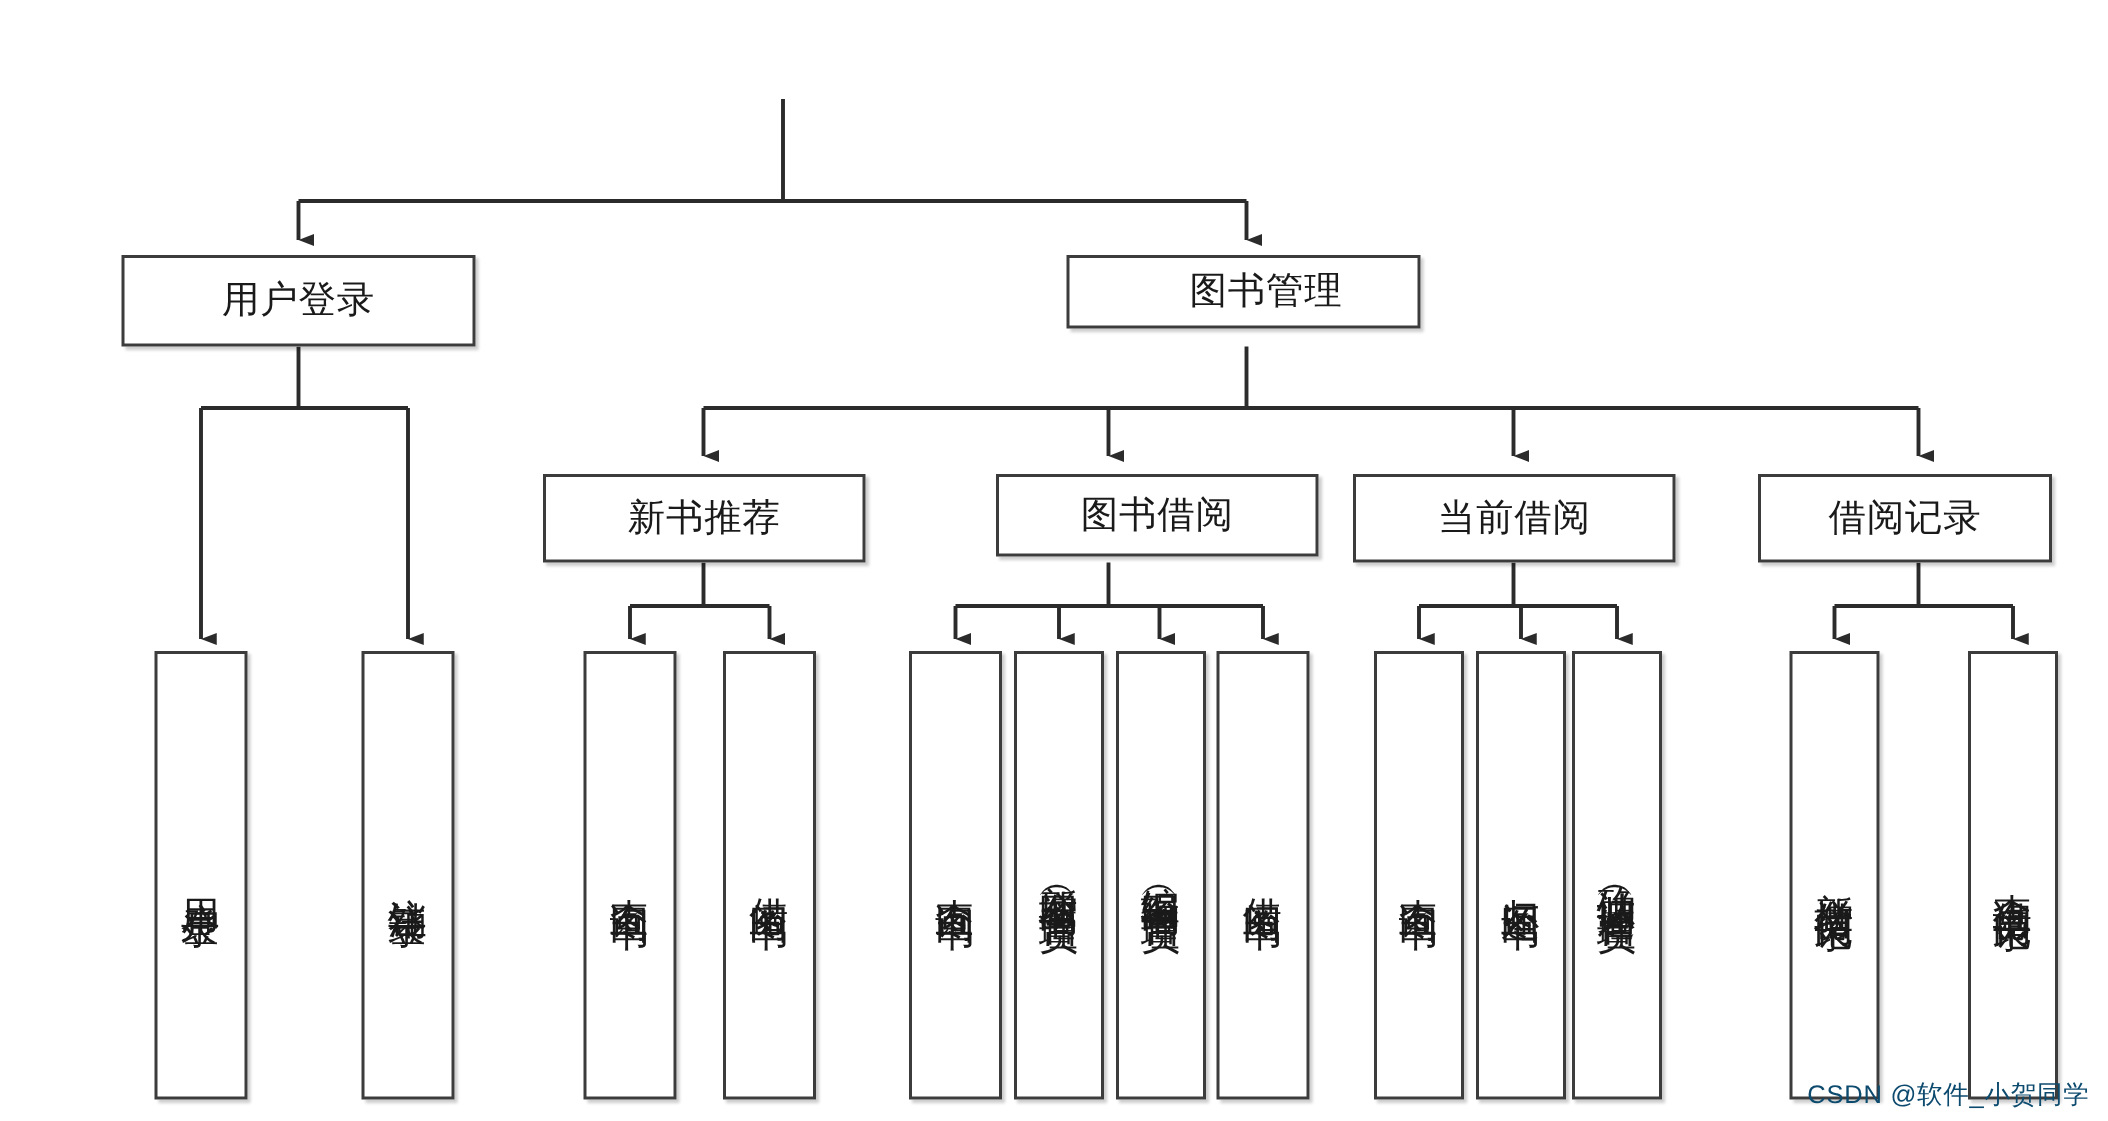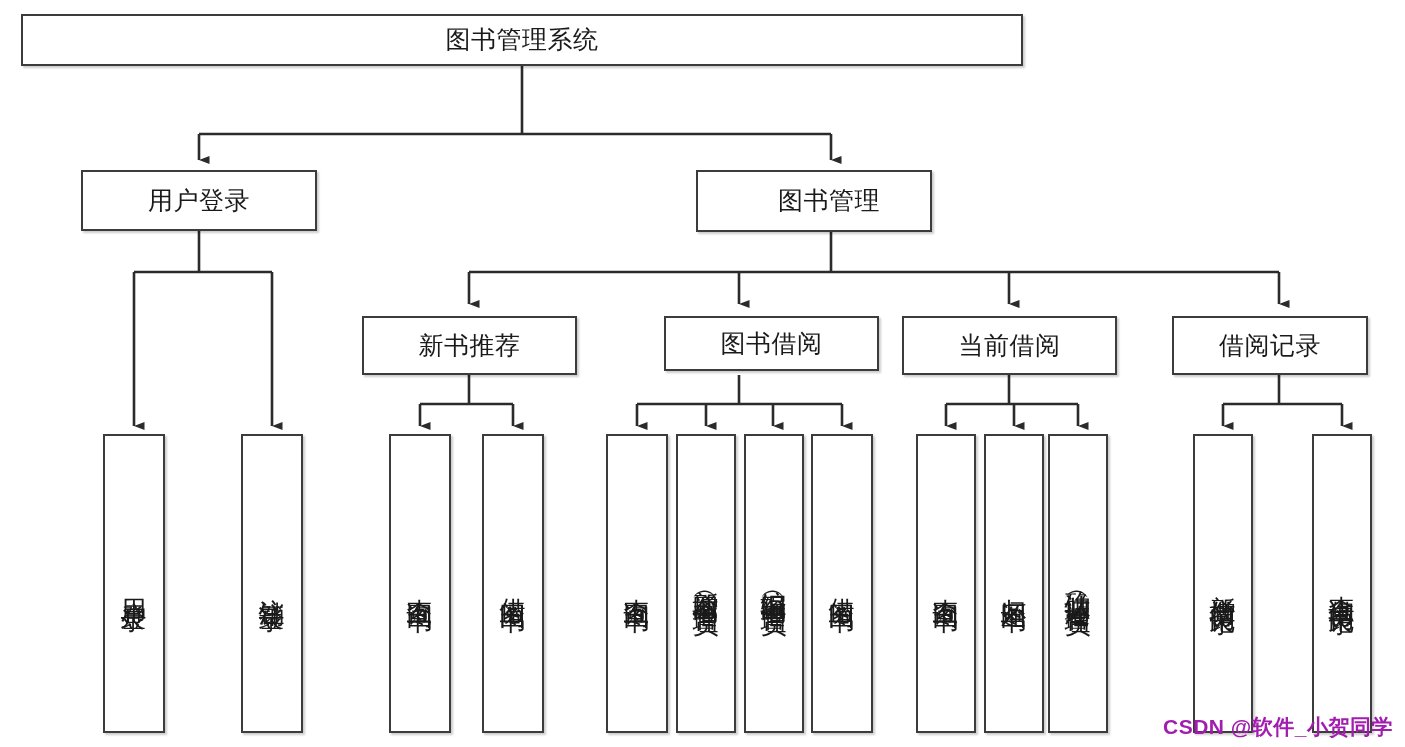--- a/index.html
+++ b/index.html
@@ -53,25 +53,24 @@
     text-orientation: upright;
     font-size: 26px;
     letter-spacing: 3px;
     line-height: 1.0;
     white-space: nowrap;
   }
   #watermark {
     position: absolute;
     right: 12px;
     bottom: 6px;
-    font-size: 21px;
-    color: #a21caf;
+    font-size: 17px;
+    color: #0c4a6e;
     letter-spacing: 0.5px;
     white-space: nowrap;
-    font-weight: bold;
   }
 </style>
 </head>
 <body>
 
 <div id="canvas">
 
   <svg id="edges" viewBox="0 0 1405 747">
     <defs>
       <marker id="arrow" markerWidth="9" markerHeight="11" refX="4.5" refY="10.5" orient="auto" markerUnits="userSpaceOnUse">
@@ -115,29 +114,26 @@
       <path d="M1014,404 L1014,426" marker-end="url(#arrow)"></path>
       <path d="M1078,404 L1078,426" marker-end="url(#arrow)"></path>
 
       <path d="M1279,375 L1279,404"></path>
       <path d="M1223,404 L1342,404"></path>
       <path d="M1223,404 L1223,426" marker-end="url(#arrow)"></path>
       <path d="M1342,404 L1342,426" marker-end="url(#arrow)"></path>
     </g>
   </svg>
 
-  <div class="node h-node" style="left:21px; top:14px; width:1002px; height:52px;">
-    <span class="label">图书管理系统</span>
-  </div>
 
   <div class="node h-node" style="left:81px; top:170px; width:236px; height:61px;">
     <span class="label">用户登录</span>
   </div>
 
-  <div class="node h-node" style="left:696px; top:170px; width:236px; height:62px;padding-left:30px;">
+  <div class="node h-node" style="left:711px; top:170px; width:236px; height:49px;padding-left:30px;">
     <span class="label">图书管理</span>
   </div>
 
   <div class="node h-node" style="left:362px; top:316px; width:215px; height:59px;align-items:center;">
     <span class="label">新书推荐</span>
   </div>
 
   <div class="node h-node" style="left:664px; top:316px; width:215px; height:55px;align-items:center;">
     <span class="label">图书借阅</span>
   </div>

